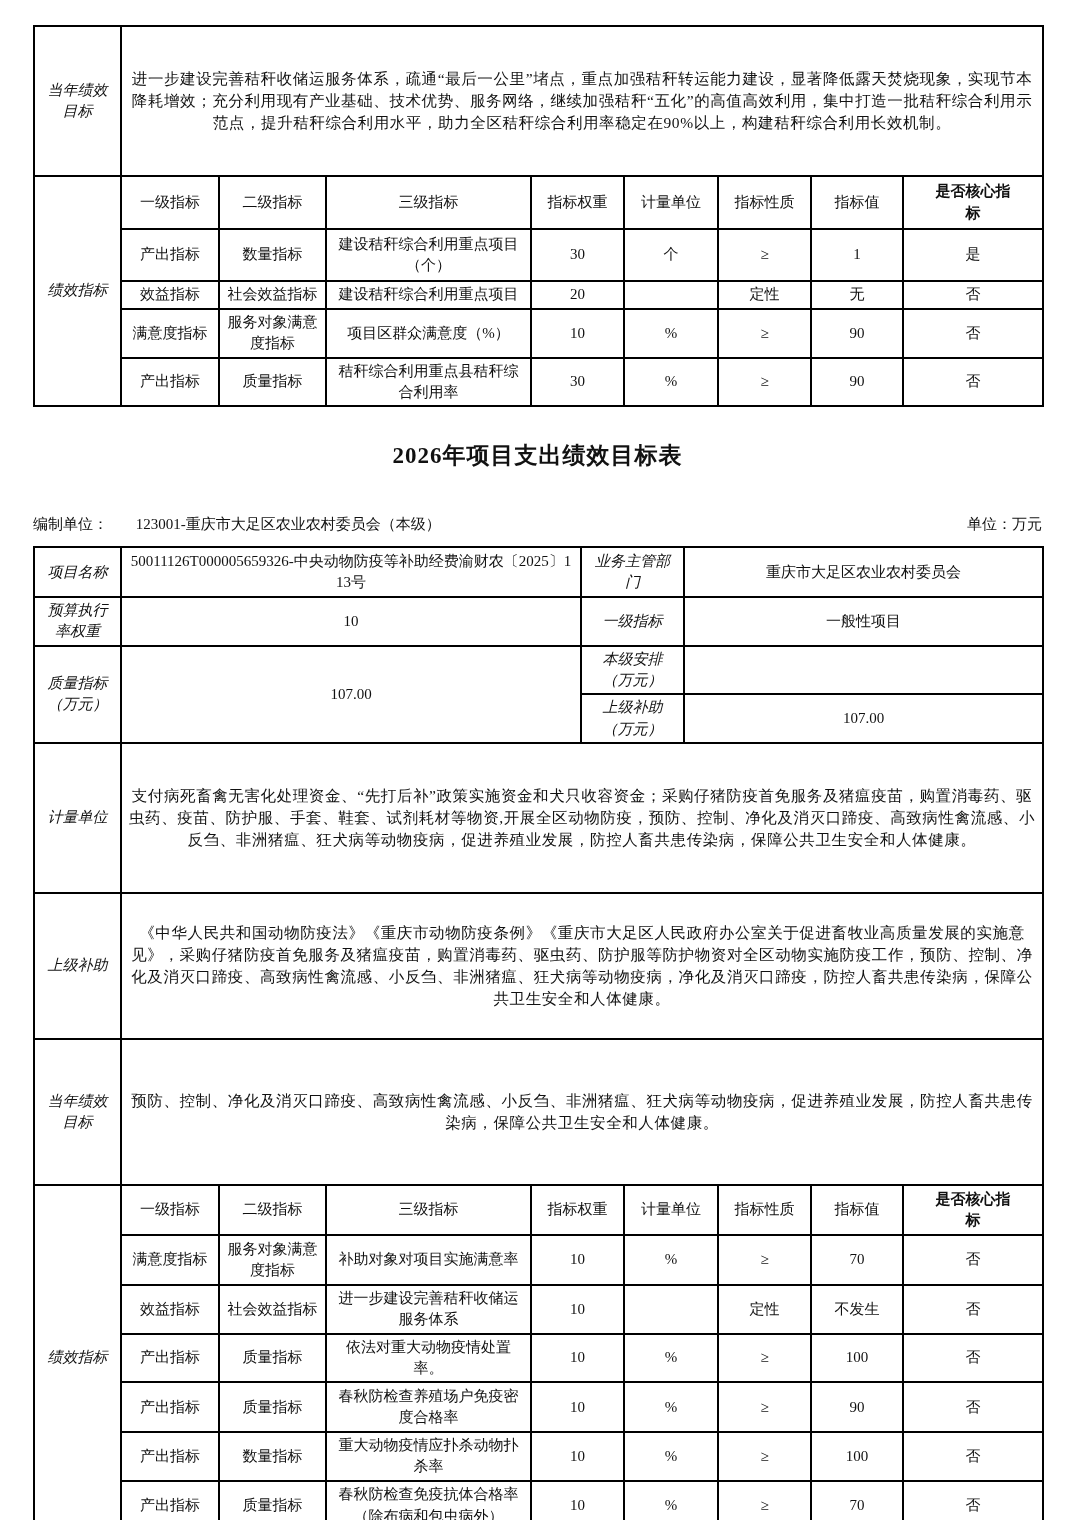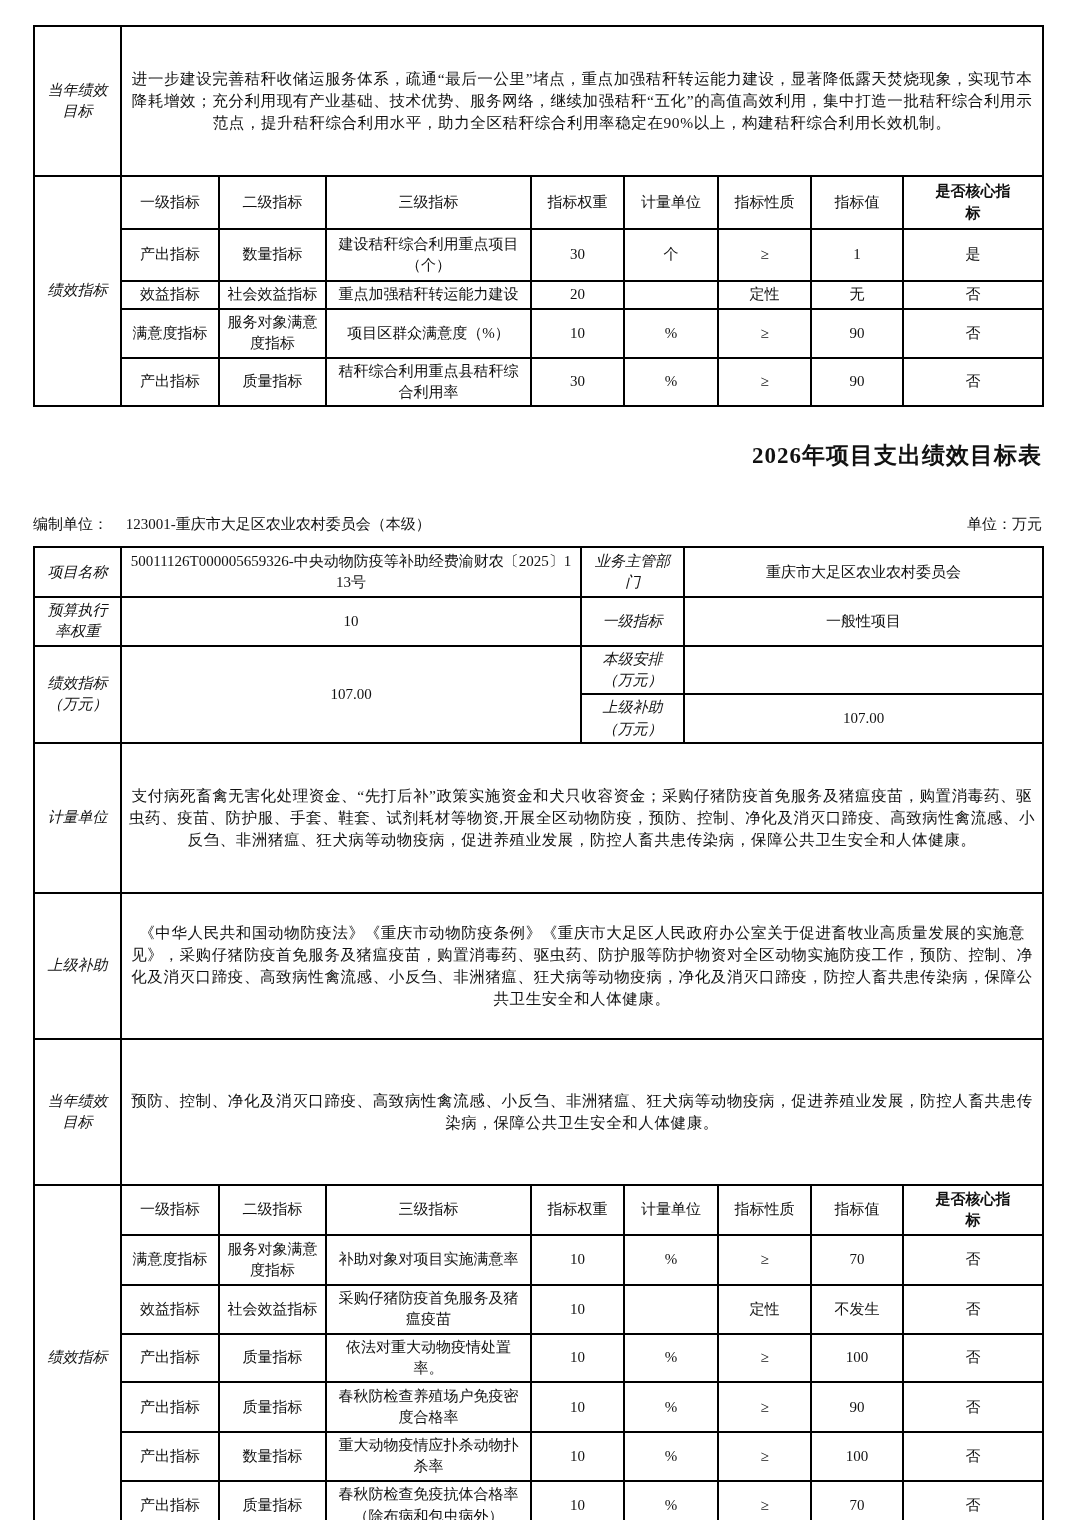--- a/index.html
+++ b/index.html
@@ -16,21 +16,21 @@
     padding:2px 6px; vertical-align:middle; text-align:center;
     line-height:1.42; overflow:hidden; word-break:break-all;
   }
   td.lbl { padding:2px 4px;font-style:italic; }
   td.left { text-align:left; padding-left:7px; padding-right:6px; }
   td.para {
     text-align:left; padding:6px 12px 6px 10px;
     line-height:1.82; letter-spacing:0.6px; font-size:15.5px;
   }
   .doc-title {
-    text-align:right; font-size:23px; font-weight:bold;
+    text-align:center; font-size:23px; font-weight:bold;
     letter-spacing:1px; margin:34px 0 0 0; line-height:30px;
   }
   .meta {
     display:flex; justify-content:space-between; align-items:flex-end;
     width:1009px; margin:44px 0 12px 0; font-size:15px;
   }
   .narrow { display:inline-block; max-width:5.4em;font-weight:bold; }
   td.blank-cell { min-width:0; }
 </style>
 </head>
@@ -72,21 +72,21 @@
       <td class="left">建设秸秆综合利用重点项目（个）</td>
       <td>30</td>
       <td>个</td>
       <td>≥</td>
       <td>1</td>
       <td>是</td>
     </tr>
     <tr style="height:28px">
       <td class="left">效益指标</td>
       <td class="left">社会效益指标</td>
-      <td class="left">重点加强秸秆转运能力建设</td>
+      <td class="left">建设秸秆综合利用重点项目</td>
       <td>20</td>
       <td class="blank-cell"></td>
       <td>定性</td>
       <td>无</td>
       <td>否</td>
     </tr>
     <tr style="height:42px">
       <td class="left">满意度指标</td>
       <td class="left">服务对象满意度指标</td>
       <td class="left">项目区群众满意度（%）</td>
@@ -106,21 +106,21 @@
       <td>90</td>
       <td>否</td>
     </tr>
   </tbody>
     </table>
 
   <div class="doc-title">2026年项目支出绩效目标表</div>
   <div class="meta">
     <div>
       <span>编制单位：</span>
-      <span style="margin-left:14px">123001-重庆市大足区农业农村委员会（本级）</span>
+      <span style="margin-left:24px">123001-重庆市大足区农业农村委员会（本级）</span>
     </div>
     <div>单位：万元</div>
   </div>
 
   <table class="grid">
     <colgroup>
       <col style="width:87px">
         <col style="width:460px">
         <col style="width:103px">
         <col style="width:359px">
@@ -132,21 +132,21 @@
       <td class="lbl">业务主管部门</td>
       <td>重庆市大足区农业农村委员会</td>
     </tr>
     <tr style="height:44px">
       <td class="lbl">预算执行率权重</td>
       <td>10</td>
       <td class="lbl">一级指标</td>
       <td>一般性项目</td>
     </tr>
     <tr style="height:46px">
-      <td class="lbl" rowspan="2">绩效指标（万元）</td>
+      <td class="lbl" rowspan="2">质量指标（万元）</td>
       <td rowspan="2">107.00</td>
       <td class="lbl">本级安排（万元）</td>
       <td class="blank-cell"></td>
     </tr>
     <tr style="height:46px">
       <td class="lbl">上级补助（万元）</td>
       <td>107.00</td>
     </tr>
     <tr style="height:150px">
       <td class="lbl">计量单位</td>
@@ -193,21 +193,21 @@
       <td class="left">补助对象对项目实施满意率</td>
       <td>10</td>
       <td>%</td>
       <td>≥</td>
       <td>70</td>
       <td>否</td>
     </tr>
     <tr style="height:48px">
       <td class="left">效益指标</td>
       <td class="left">社会效益指标</td>
-      <td class="left">采购仔猪防疫首免服务及猪瘟疫苗</td>
+      <td class="left">进一步建设完善秸秆收储运服务体系</td>
       <td>10</td>
       <td class="blank-cell"></td>
       <td>定性</td>
       <td>不发生</td>
       <td>否</td>
     </tr>
     <tr style="height:46px">
       <td class="left">产出指标</td>
       <td class="left">质量指标</td>
       <td class="left">依法对重大动物疫情处置率。</td>

